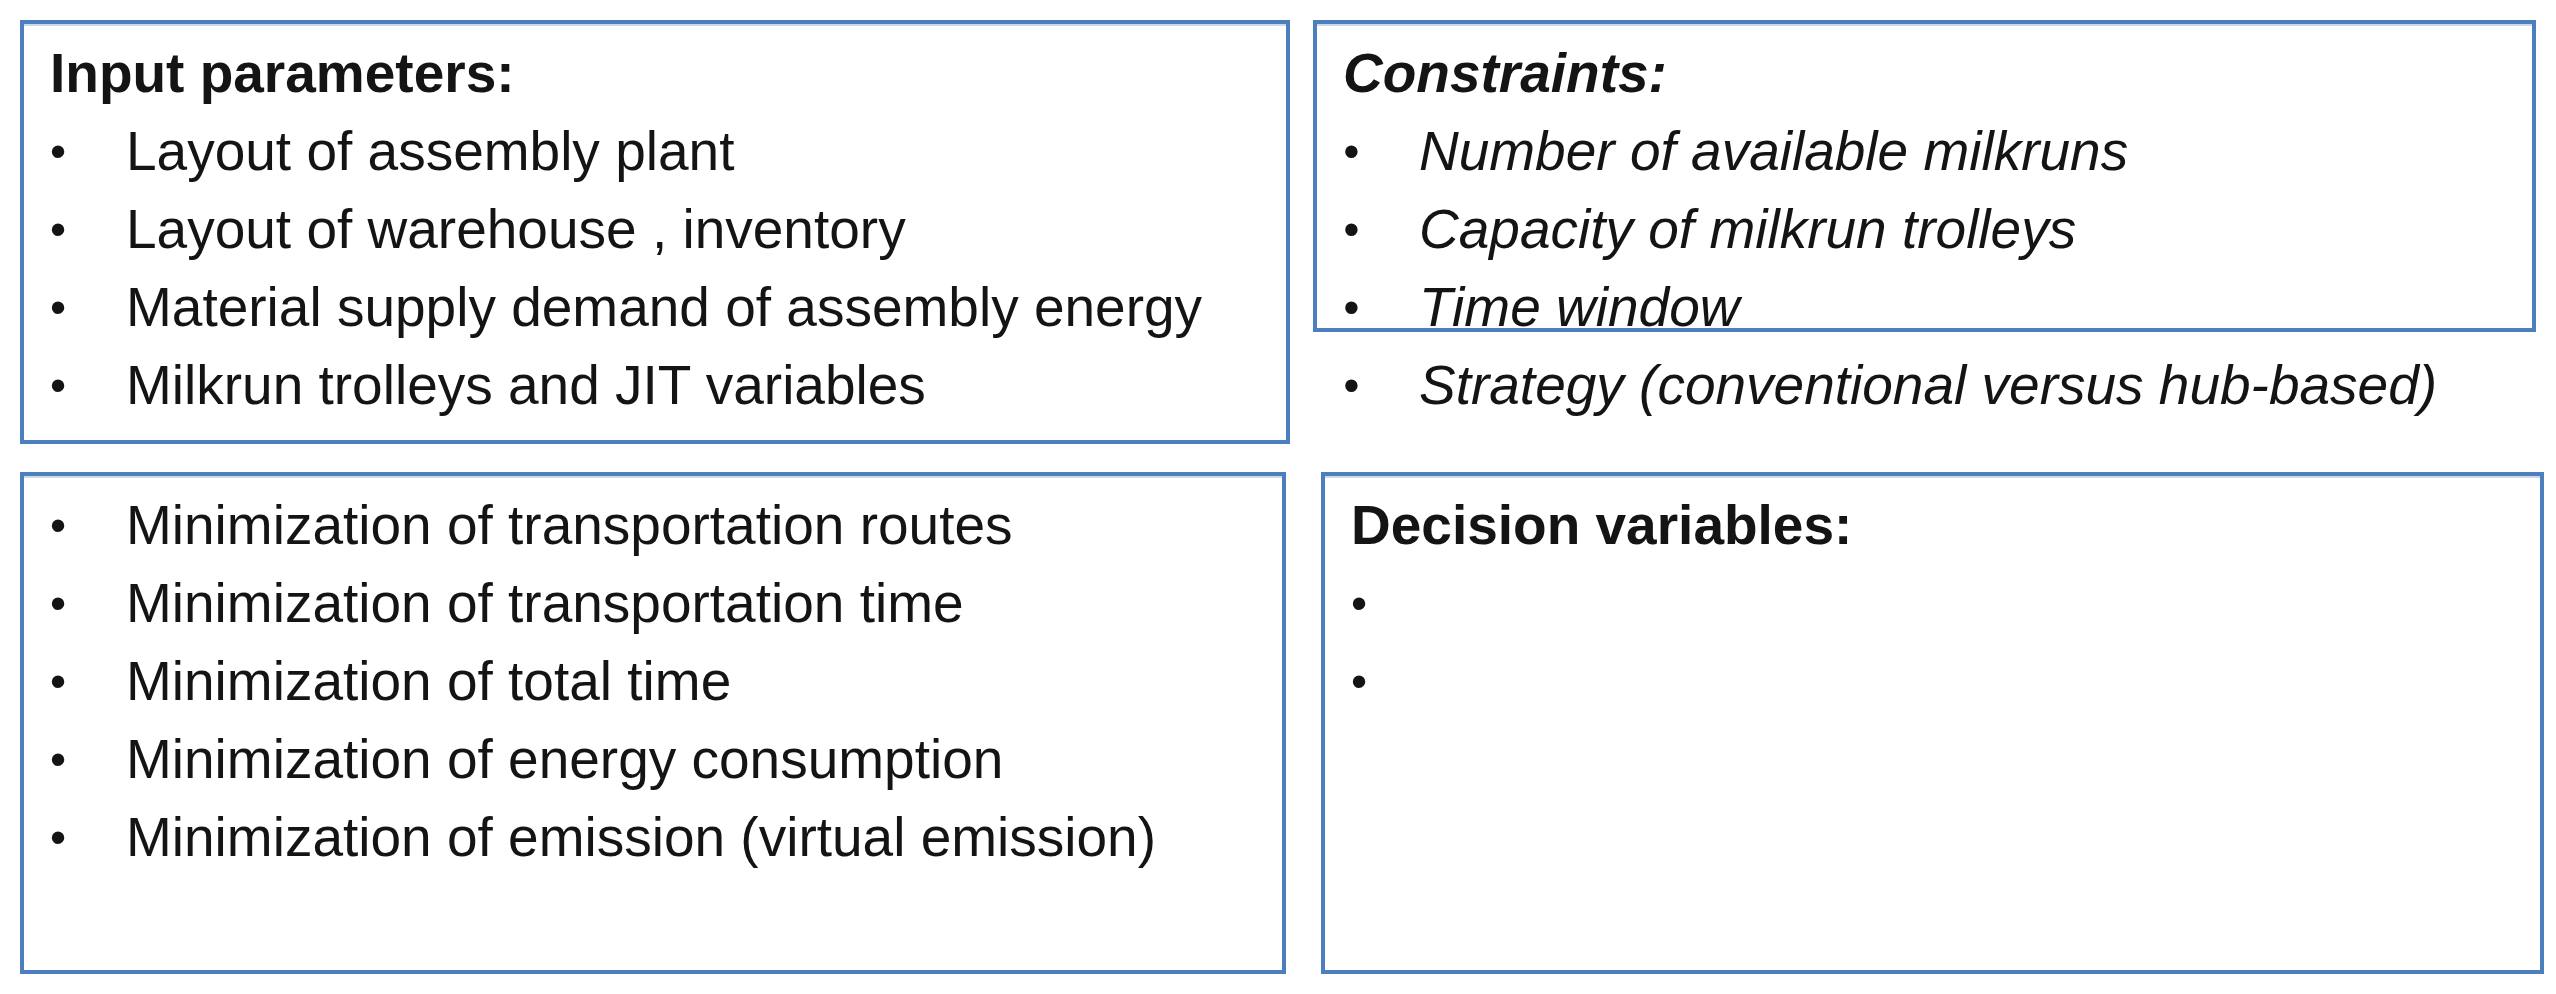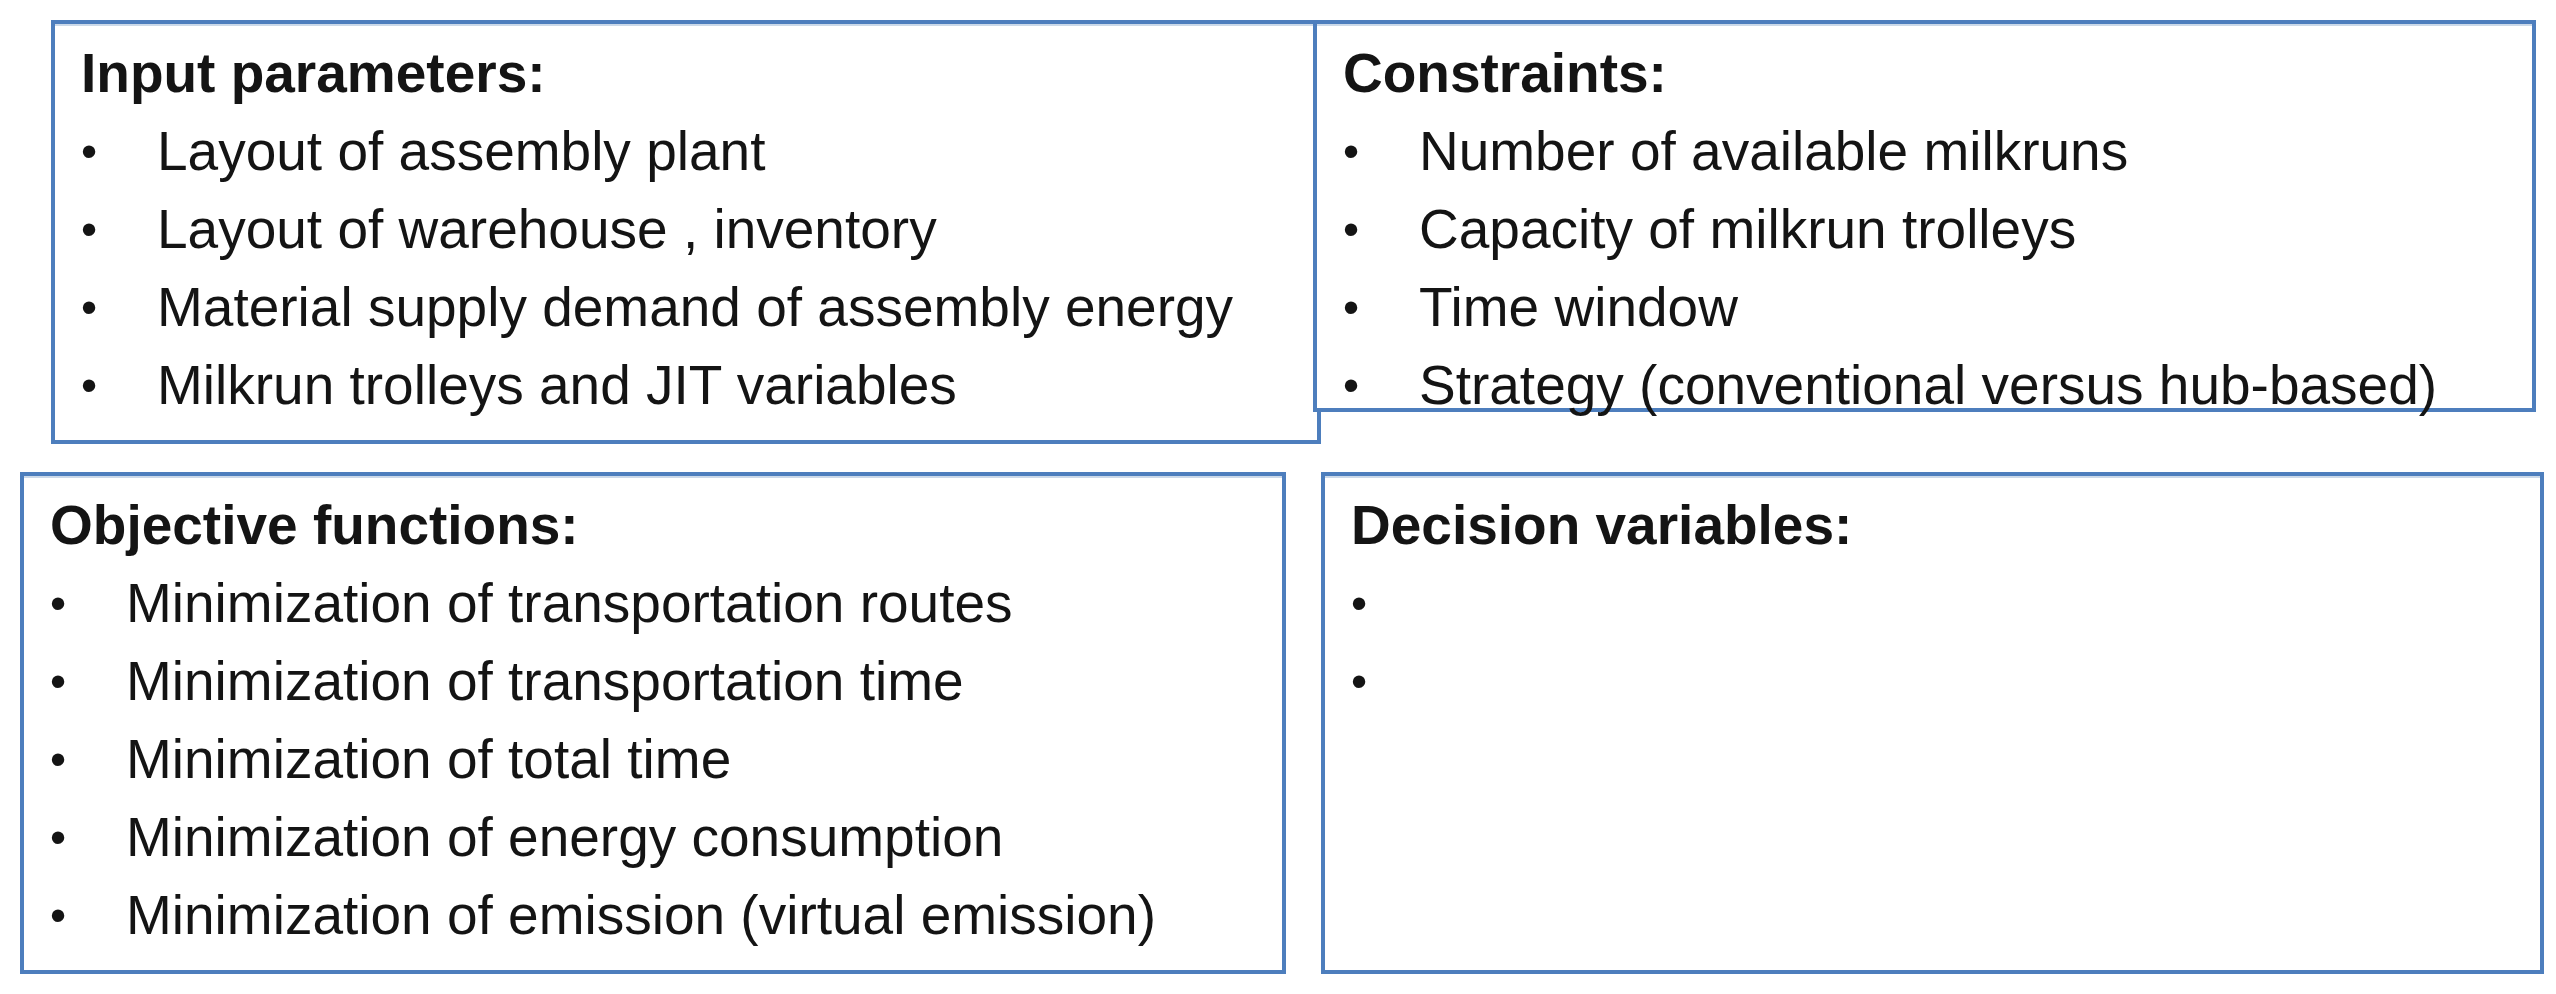--- a/index.html
+++ b/index.html
@@ -16,22 +16,22 @@
     color: #141414;
     overflow: hidden;
   }
   .panel {
     position: absolute;
     background: #ffffff;
     border: 4px solid #4d7ebd;
     box-shadow: inset 0 2px 0 rgba(160,185,215,0.55);
     padding: 10px 18px 0 26px;
   }
-  #box-input       { left: 20px;   top: 20px;  width: 1270px; height: 424px; margin-left: 31px; }
-  #box-constraints { left: 1313px; top: 20px;  width: 1223px; height: 392px; }
+  #box-input       { left: 20px;   top: 20px;  width: 1270px; height: 424px; }
+  #box-constraints { left: 1313px; top: 20px;  width: 1223px; height: 312px; font-style: italic; }
   #box-objective   { left: 20px;   top: 472px; width: 1266px; height: 502px; }
   #box-decision    { left: 1313px; top: 472px; width: 1223px; height: 502px; margin-left: 8px; }
 
   .panel-title {
     font-size: 55px;
     line-height: 78px;
     font-weight: 700;
     white-space: nowrap;
   }
   .panel ul {
@@ -99,21 +99,20 @@
       <span class="item-text">Time window</span>
     </li>
     <li>
       <span class="bullet">•</span>
       <span class="item-text">Strategy (conventional versus hub-based)</span>
     </li>
   </ul>
 </div>
 
 <div class="panel" id="box-objective">
-  <div class="panel-title">Objective functions:</div>
   <ul>
     <li>
       <span class="bullet">•</span>
       <span class="item-text">Minimization of transportation routes</span>
     </li>
     <li>
       <span class="bullet">•</span>
       <span class="item-text">Minimization of transportation time</span>
     </li>
     <li>

